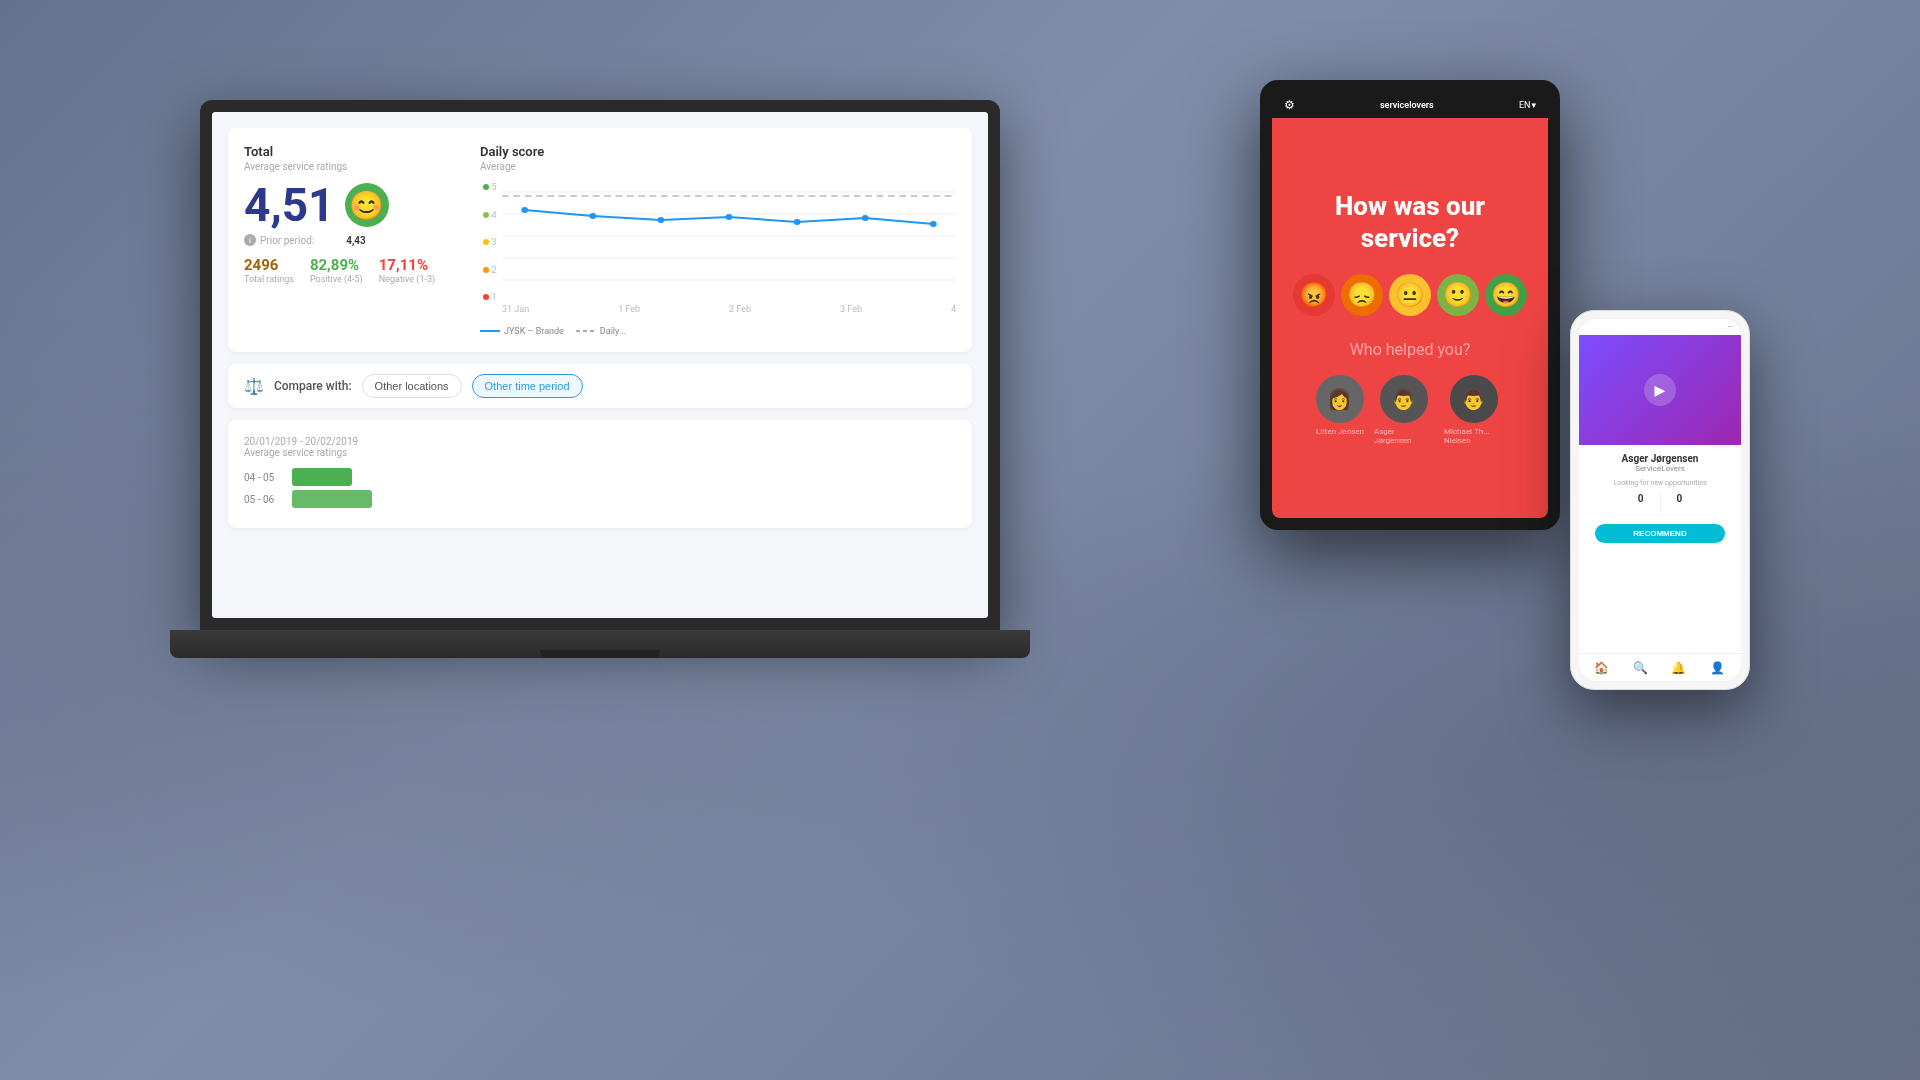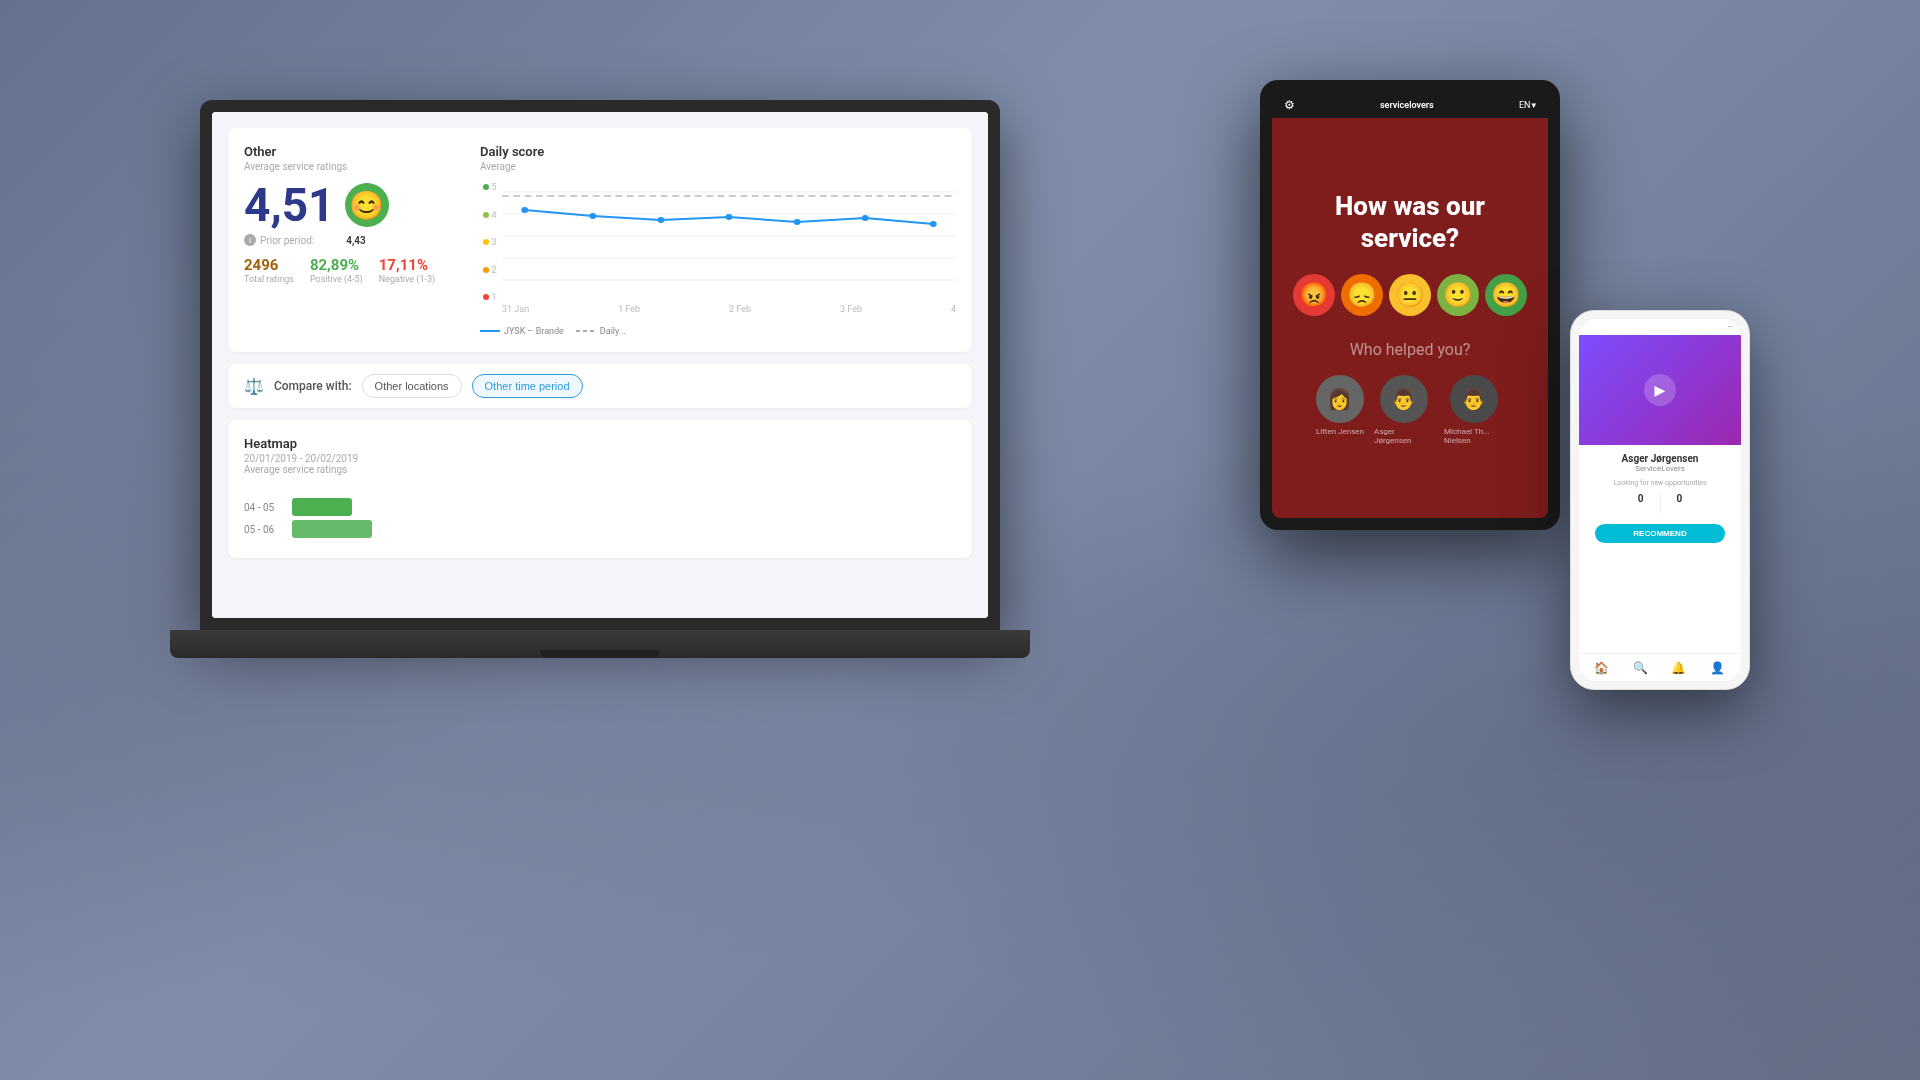--- a/index.html
+++ b/index.html
@@ -305,21 +305,21 @@
 
     
     .heatmap-card {
       background: white;
       border-radius: 8px;
       padding: 16px;
       box-shadow: 0 1px 4px rgba(0,0,0,0.06);
     }
 
     .heatmap-rows {
-      margin-top: 23px;
+      margin-top: 10px;
     }
 
     .heatmap-row {
       display: flex;
       align-items: center;
       gap: 8px;
       margin-bottom: 4px;
     }
 
     .heatmap-label {
@@ -376,21 +376,21 @@
       font-weight: 600;
     }
 
     .tablet-settings {
       font-size: 12px;
       color: white;
     }
 
     .tablet-body {
       flex: 1;
-      background: #7f1d1d;
+      background: #ef4444;
       display: flex;
       flex-direction: column;
       align-items: center;
       justify-content: center;
       padding: 16px;
     }
 
     .how-was {
       font-size: 26px;
       font-weight: 800;
@@ -636,21 +636,21 @@
     <div class="laptop-screen-frame">
       <div class="laptop-screen-inner">
         <div class="dashboard">
 
           <div class="dash-content">
 
             <div class="card">
               <div class="score-section">
 
                 <div class="score-left">
-                  <div class="card-title">Other</div>
+                  <div class="card-title">Total</div>
                   <div class="card-subtitle">Average service ratings</div>
 
                   <div class="big-score">
                     <span class="score-number">4,51</span>
                     <div class="smiley-icon">😊</div>
                   </div>
 
                   <div class="prior-period">
                     <span class="info-icon">i</span>
                     <span>Prior period:</span>
@@ -744,21 +744,20 @@
             </div>
 
             <div class="compare-row">
               <span class="compare-icon">⚖️</span>
               <span class="compare-label">Compare with:</span>
               <button class="compare-btn">Other locations</button>
               <button class="compare-btn active">Other time period</button>
             </div>
 
             <div class="heatmap-card">
-              <div class="card-title">Heatmap</div>
               <div style="font-size:10px;color:#aaa;">20/01/2019 - 20/02/2019</div>
               <div class="card-subtitle">Average service ratings</div>
               <div class="heatmap-rows">
                 <div class="heatmap-row">
                   <span class="heatmap-label">04 - 05</span>
                   <div class="heatmap-bar" style="width:60px;background:#4caf50;"></div>
                 </div>
                 <div class="heatmap-row">
                   <span class="heatmap-label">05 - 06</span>
                   <div class="heatmap-bar" style="width:80px;background:#66bb6a;"></div>

